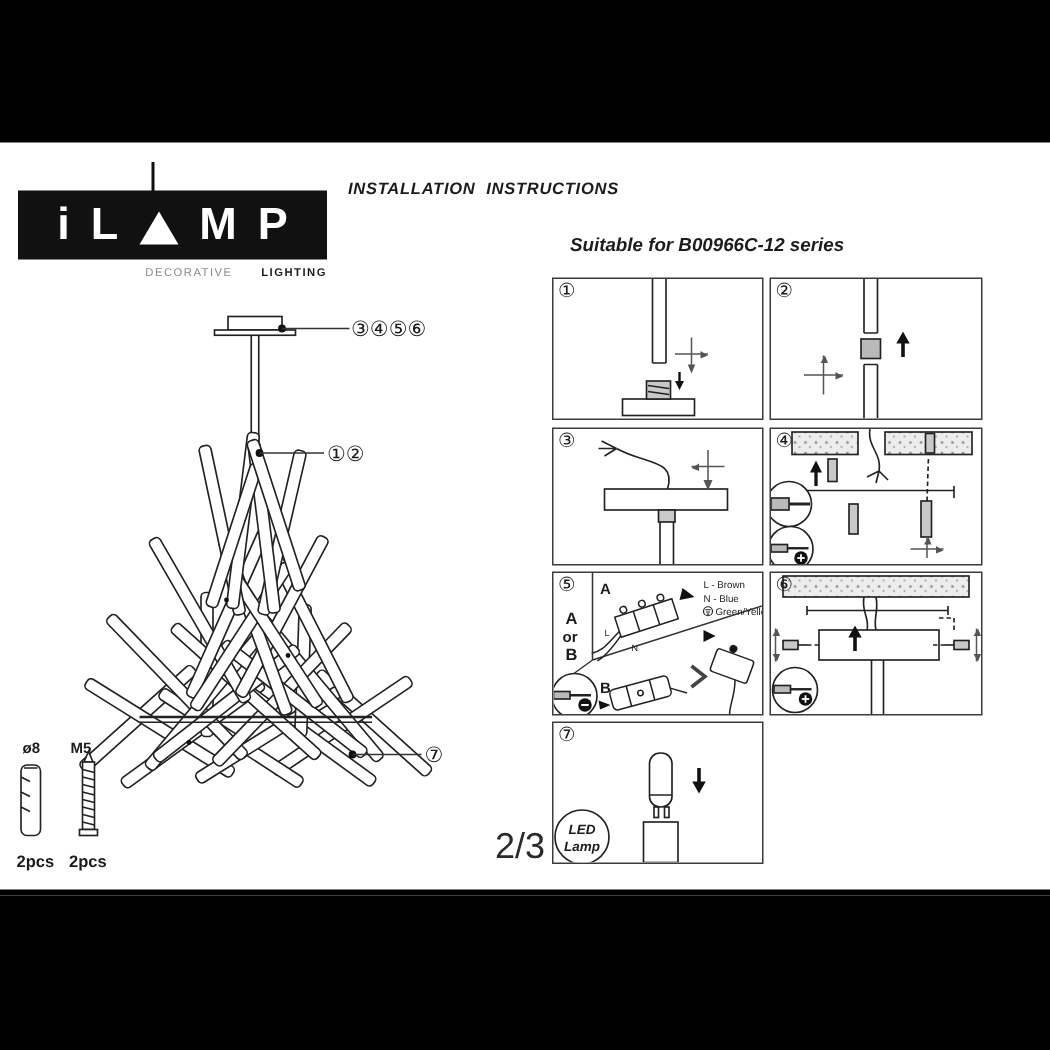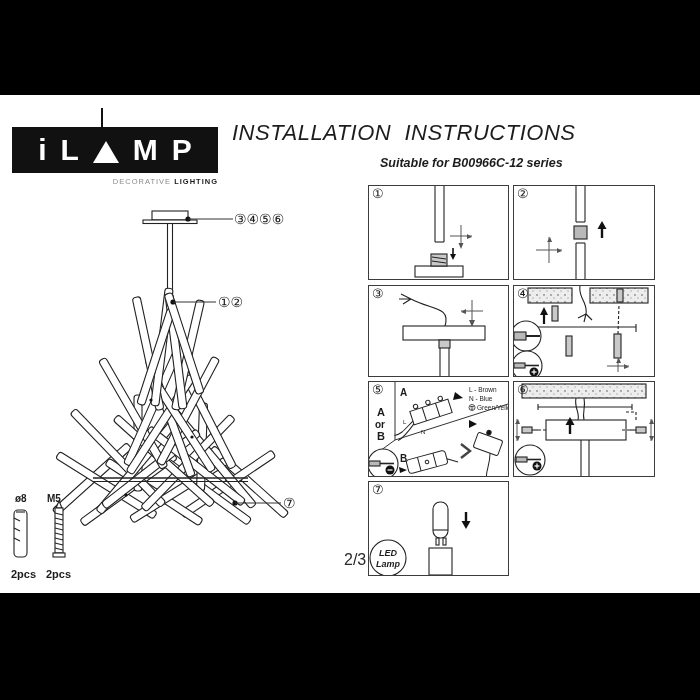--- a/index.html
+++ b/index.html
@@ -28,42 +28,42 @@
   }
   .logo-tri {
     width:0; height:0; border-left:13px solid transparent; border-right:13px solid transparent;
     border-bottom:22px solid #fff; margin-top:4px;
   }
   .logo-cord { position:absolute; left:101px; top:13px; width:2px; height:20px; background:#111; }
   .tagline {
     position:absolute; left:12px; top:82px; width:206px; text-align:right;
     font-size:7.5px; letter-spacing:1px; color:#8a8a8a;
   }
-  .tagline b { color:#1c1c1c; }
+  .tagline b { color:#1c1c1c;margin-left:16px; }
   .main-title {
     position:absolute; left:232px; top:25px;
-    font-size:22px; font-weight:normal; font-style:italic; letter-spacing:0.5px;
+    font-size:11px; font-weight:bold; font-style:italic; letter-spacing:0.5px;
     white-space:pre;
   }
   .subtitle {
     position:absolute; left:380px; top:61px; width:276px; 
     font-size:12.5px; font-weight:bold; font-style:italic;
   }
 
   
   .panel {
     position:absolute; background:#fff; border:1.5px solid #3c3c3c; overflow:hidden;
   }
   .panel .num {
     position:absolute; top:0px; left:3px; font-size:13px; color:#1c1c1c; z-index:2;
   }
   .panel svg { position:absolute; left:0; top:0; }
 
   .page-number {
-    position:absolute; left:344px; top:456px; font-size:16px; color:#2a2a2a;
+    position:absolute; left:330px; top:456px; font-size:24px; color:#2a2a2a;
   }
 
   svg text { font-family:"Liberation Sans", sans-serif; fill:#1c1c1c; }
 </style>
 </head>
 <body>
 
 <div class="page">
 
   <div class="logo-cord"></div>

